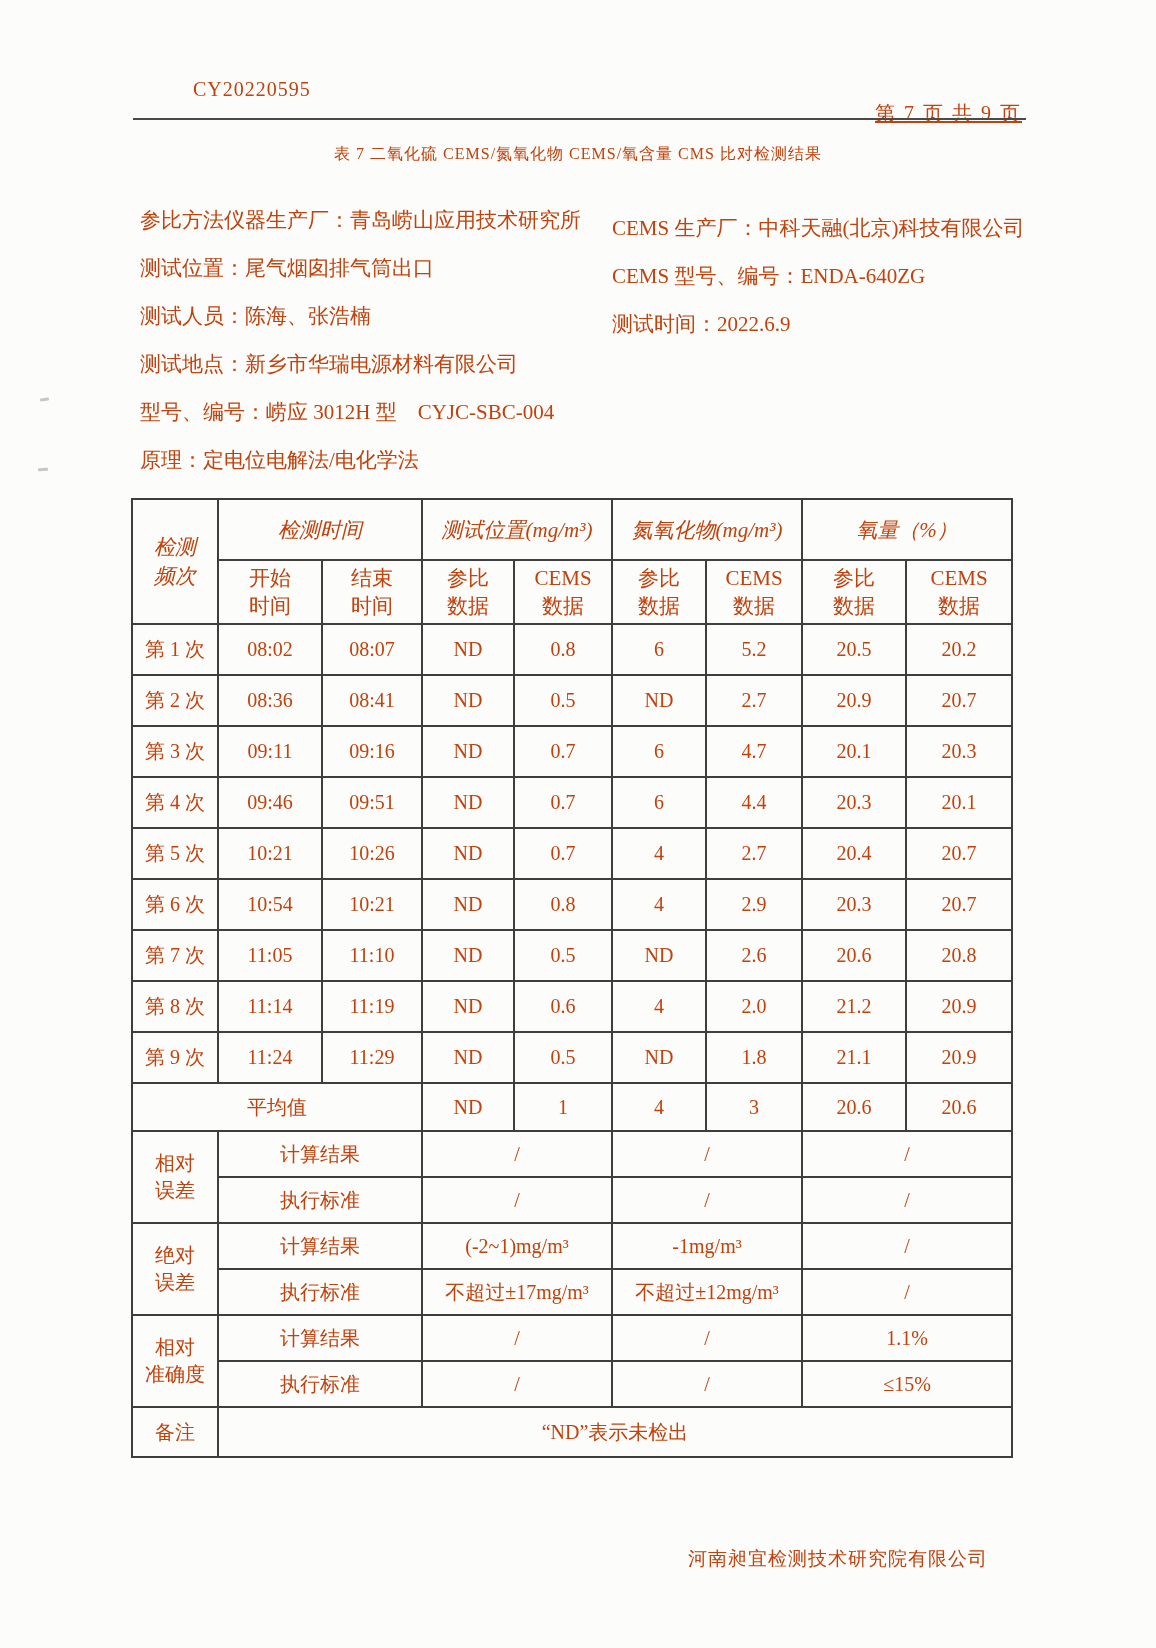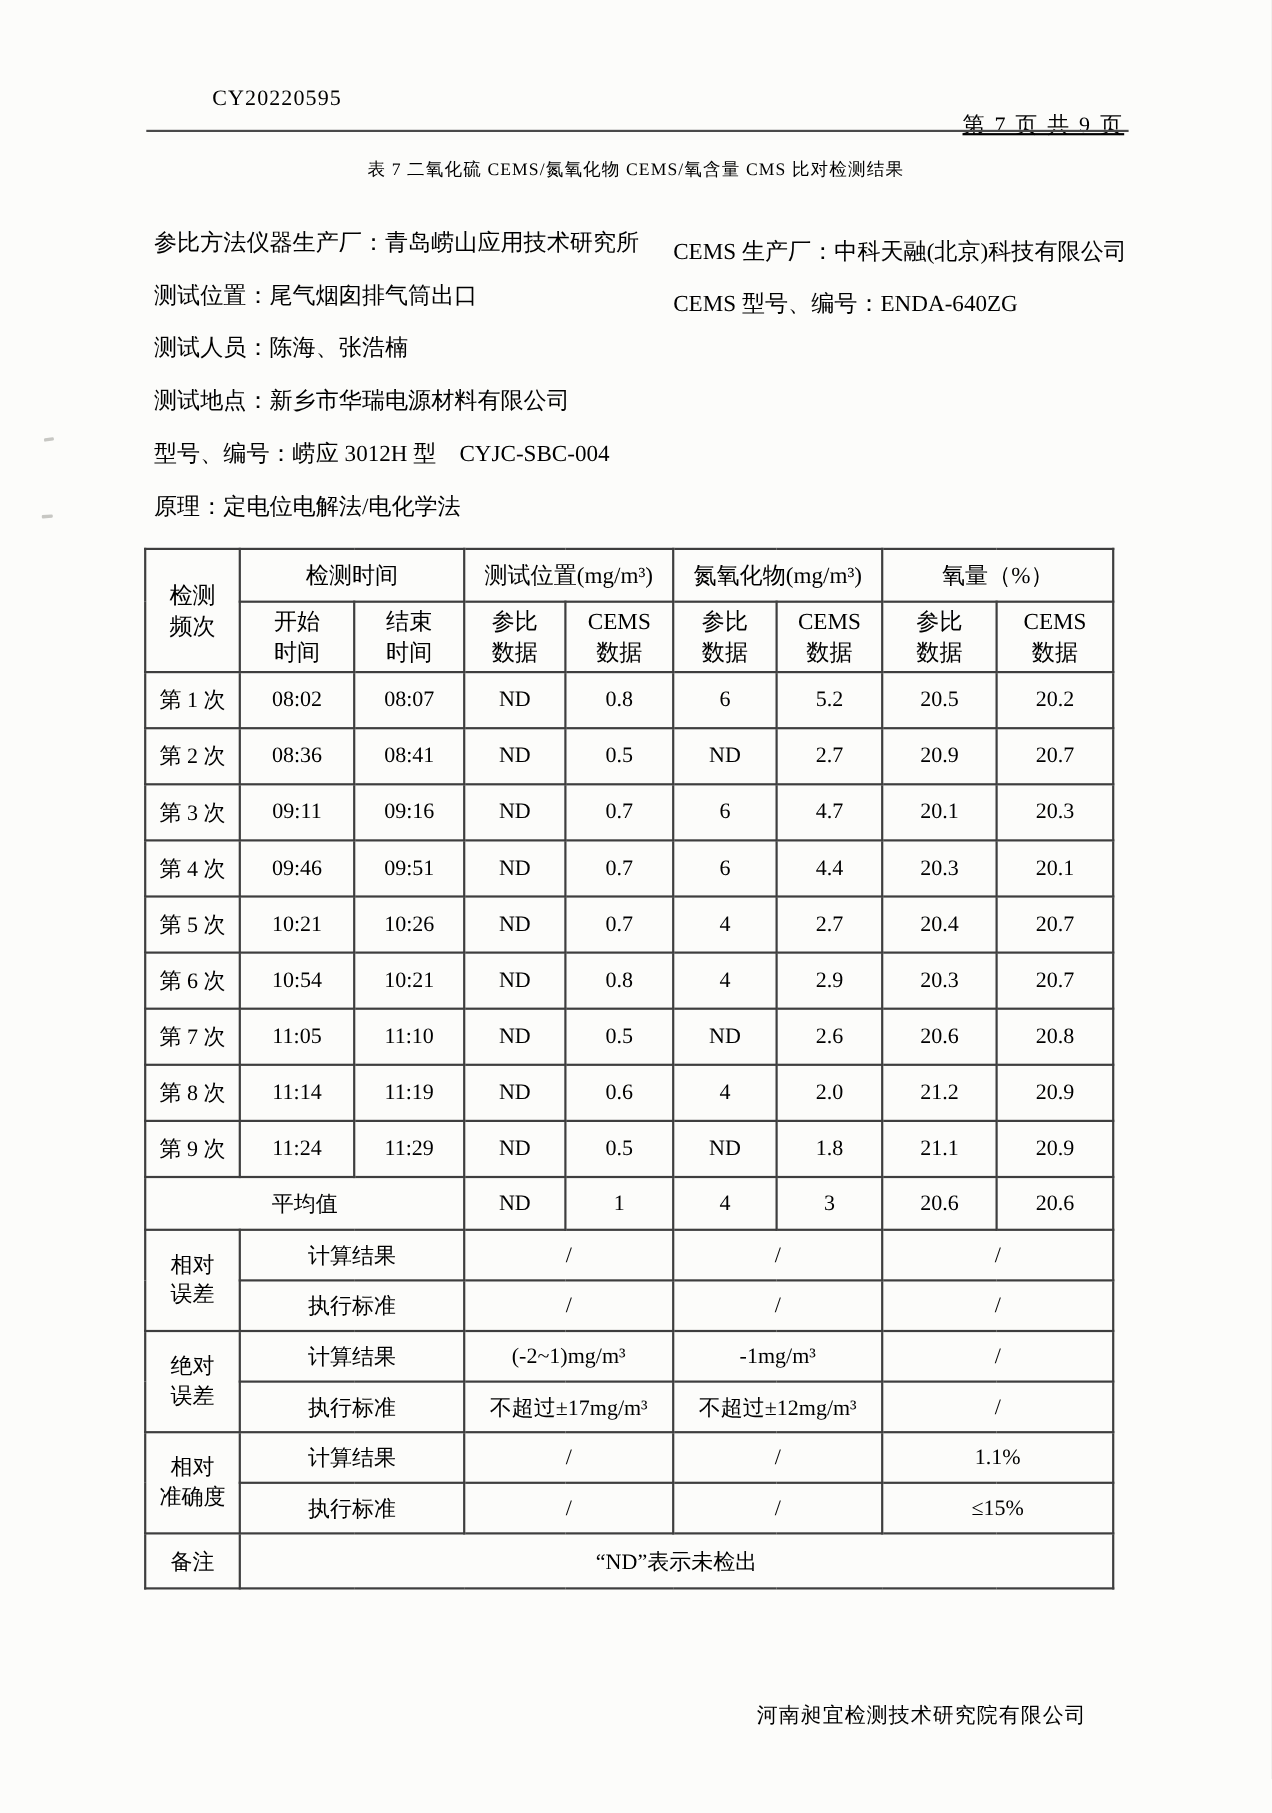--- a/index.html
+++ b/index.html
@@ -2,21 +2,21 @@
 <html lang="zh"><head>
 <meta charset="utf-8">
 <style>
   html,body{margin:0;padding:0;background:#e8e8e6;}
   .page{
     position:relative;
     width:1156px;height:1648px;
     margin:0 auto;
     background:#fcfcfa;
     font-family:"Liberation Serif","DejaVu Serif",serif;
-    color:#000000;
+    color:#c2410c;
     overflow:hidden;
   }
   
   .report-no{
     position:absolute;left:193px;top:78px;
     font-size:20px;letter-spacing:1px;
   }
   .page-indicator{
     position:absolute;right:134px;top:100px;
     font-size:20px;letter-spacing:2px;text-decoration:underline;
@@ -43,21 +43,21 @@
     position:absolute;left:131px;top:498px;
     border-collapse:collapse;table-layout:fixed;width:880px;
     font-size:20px;
   }
   .results-table th,.results-table td{
     border:2px solid #3e3e3e;
     text-align:center;vertical-align:middle;
     font-weight:normal;padding:0 2px;
     overflow:hidden;
   }
-  .results-table thead tr.h1{height:48px;}
+  .results-table thead tr.h1{height:61px;font-style:italic;}
   .results-table thead tr.h2{height:64px;}
   .results-table tbody.rows tr{height:51px;}
   .results-table tr.avg{height:48px;}
   .results-table tr.sec{height:46px;}
   .results-table tr.remark-row{height:50px;}
   .pre{white-space:pre-line;line-height:1.35;}
   .results-table th{font-size:21px;}
   
   .footer-company{
     position:absolute;left:688px;top:1546px;
@@ -84,20 +84,21 @@
       <div class="meta-line">参比方法仪器生产厂：青岛崂山应用技术研究所</div>
       <div class="meta-line">测试位置：尾气烟囱排气筒出口</div>
       <div class="meta-line">测试人员：陈海、张浩楠</div>
       <div class="meta-line">测试地点：新乡市华瑞电源材料有限公司</div>
       <div class="meta-line">型号、编号：崂应 3012H 型　CYJC-SBC-004</div>
       <div class="meta-line">原理：定电位电解法/电化学法</div>
     </div>
     <div class="meta-col right">
       <div class="meta-line">CEMS 生产厂：中科天融(北京)科技有限公司</div>
       <div class="meta-line">CEMS 型号、编号：ENDA-640ZG</div>
+      <div class="meta-line">测试时间：2022.6.9</div>
     </div>
   </div>
 
   <table class="results-table">
     <colgroup>
       <col style="width:86px">
         <col style="width:104px">
         <col style="width:100px">
       <col style="width:92px">
         <col style="width:98px">

